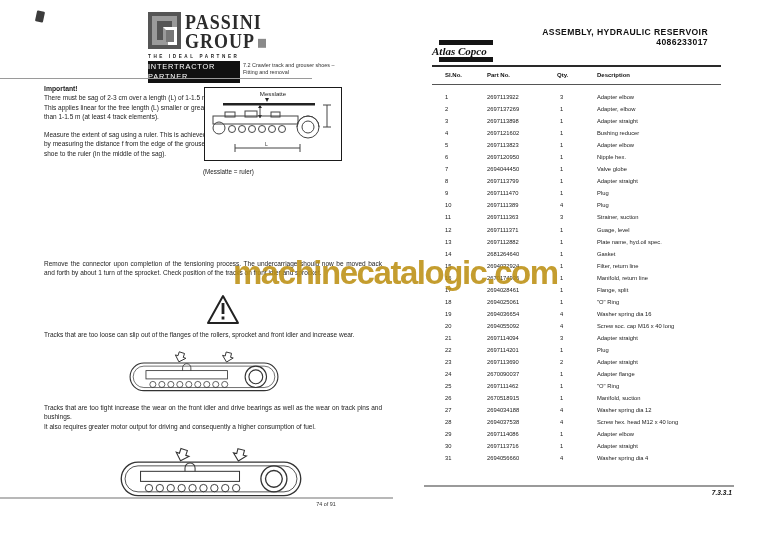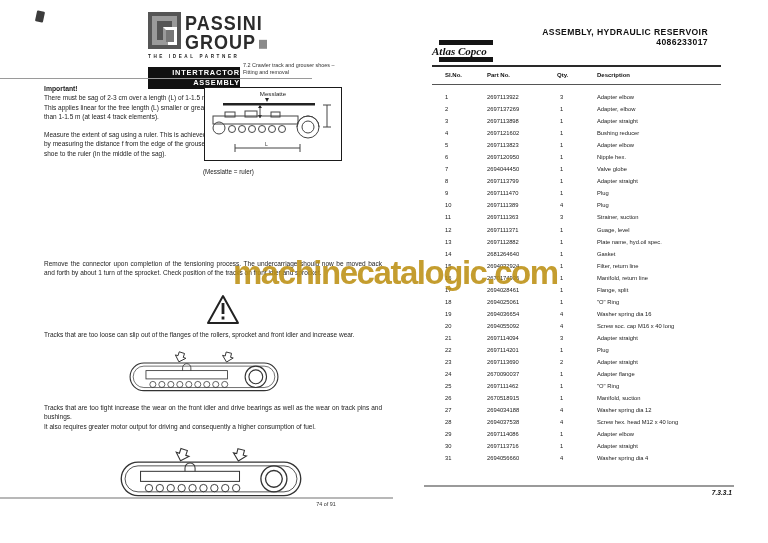--- a/index.html
+++ b/index.html
@@ -5,28 +5,28 @@
   html,body{margin:0;padding:0;background:#fff;}
   .screen{position:relative;width:768px;height:543px;background:#ffffff;overflow:hidden;
           font-family:"Liberation Sans",sans-serif;color:#1c1c1c;}
   .abs{position:absolute;}
 
   
   .artifact{left:36px;top:11px;width:8px;height:11px;background:#3c3c3c;transform:rotate(12deg);border-radius:1px;}
 
   
   .logo-block{left:148px;top:12px;width:160px;}
-  .logo-row{display:flex;align-items:center;}
+  .logo-row{display:flex;align-items:flex-start;font-family:Liberation Serif, serif;}
   .logo-mark{width:33px;height:40px;display:block;}
   .brand{margin-left:4px;line-height:19px;}
   .brand-line{font-weight:bold;font-size:18px;letter-spacing:1px;transform:scaleY(1.12);transform-origin:left top;color:#2b2b2b;white-space:nowrap;}
   .brand-sq{display:inline-block;width:8px;height:8px;background:#8a8a8a;margin-left:3px;}
   .tagline{margin-top:2px;font-size:4.6px;font-weight:bold;letter-spacing:2.6px;color:#222;white-space:nowrap;}
-  .org-box{margin-top:8px;width:92px;background:#111;color:#fff;text-align:right;
-           font-weight:bold;font-size:7.4px;letter-spacing:0.8px;line-height:9.6px;padding:1px 0 2px 0;}
+  .org-box{margin-top:2px;width:92px;background:#111;color:#fff;text-align:left;
+           font-weight:normal;font-size:7.4px;letter-spacing:0.8px;line-height:9.6px;padding:1px 0 2px 0;}
   .section-ref{left:243px;top:62px;width:120px;font-size:5.4px;line-height:7px;color:#333;}
   .rule-header{left:0;top:78px;width:312px;height:1px;background:#9a9a9a;}
 
   .col-text{left:44px;top:84px;width:170px;font-size:6.5px;line-height:9.3px;color:#222;}
   .imp{font-weight:bold;font-size:6.8px;}
   .col-text p{margin:0 0 9px 0;}
   .diagram-box{left:204px;top:87px;width:136px;height:72px;border:1.5px solid #1a1a1a;background:#fff;}
   .messlatte-label{position:absolute;top:2px;left:0;width:100%;text-align:center;font-size:6.2px;color:#222;}
   .diagram-svg{position:absolute;left:0;top:10px;width:133px;height:59px;}
   .diagram-caption{left:203px;top:168px;font-size:6.3px;color:#222;}
@@ -85,21 +85,21 @@
         <polygon points="18,18 26,18 26,30 18,30" fill="#777"></polygon>
       </svg>
       <div class="brand">
         <div class="brand-line">PASSINI</div>
         <div class="brand-line"><span>GROUP</span><span class="brand-sq"></span></div>
       </div>
     </div>
     <div class="tagline">THE IDEAL PARTNER</div>
     <div class="org-box">
       <div>INTERTRACTOR</div>
-      <div>ASSEMBLY</div>
+      <div>PARTNER</div>
     </div>
   </div>
 
   <div class="abs section-ref">
     <div>7.2 Crawler track and grouser shoes –</div>
     <div>Fitting and removal</div>
   </div>
 
   <div class="abs rule-header"></div>
 

